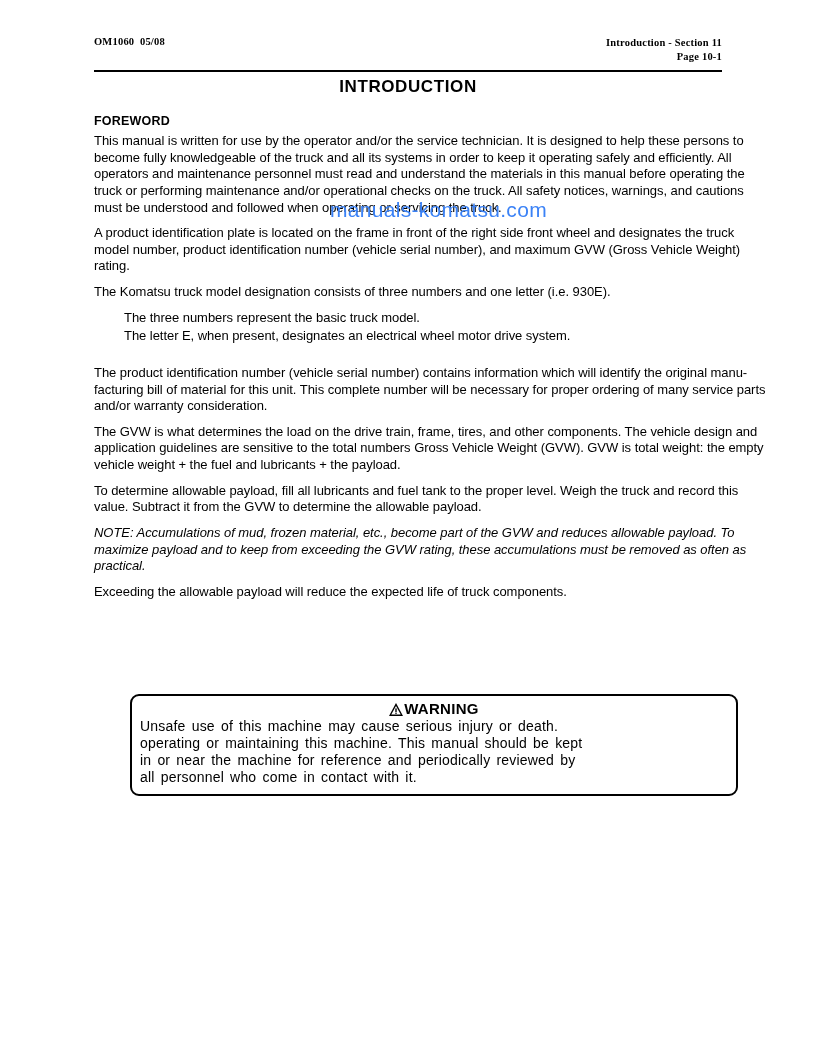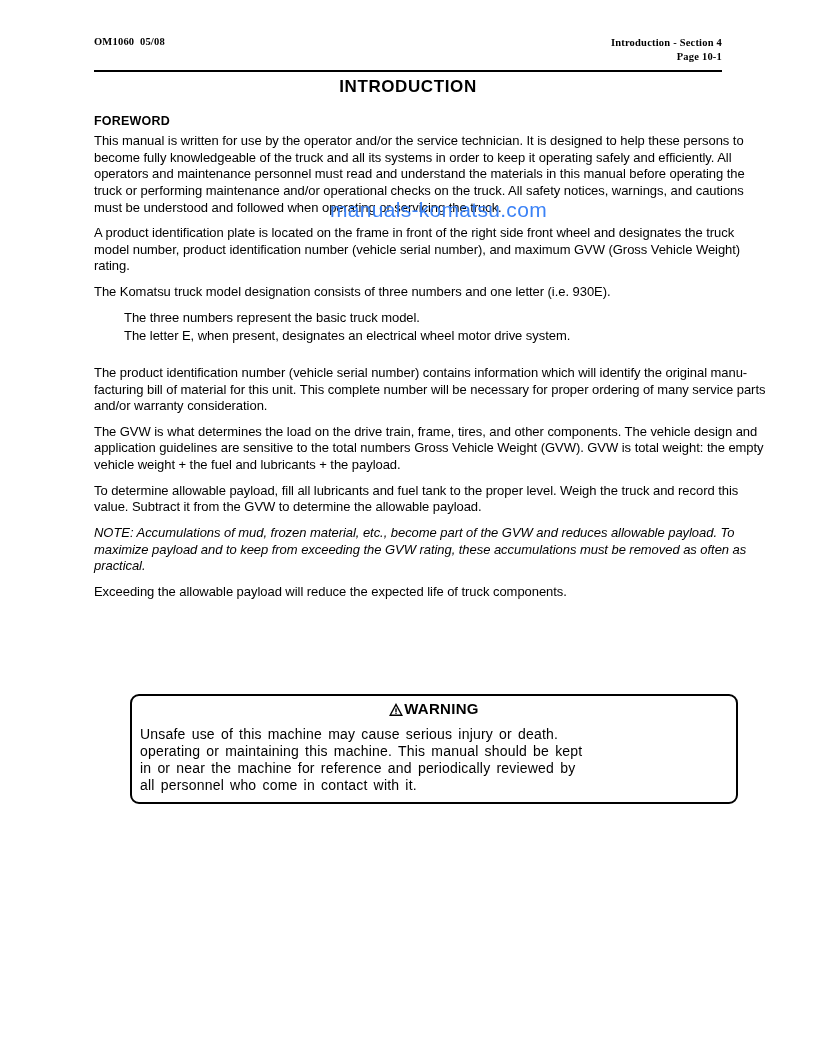--- a/index.html
+++ b/index.html
@@ -113,21 +113,21 @@
     border-radius: 9px;
     background: #ffffff;
     padding: 4px 8px 8px 8px;
     box-sizing: border-box;
   }
   .warning-title {
     text-align: center;
     font-size: 15px;
     font-weight: bold;
     letter-spacing: 0.3px;
-    margin-bottom: 9px;
+    margin-bottom: 1px;
     white-space: nowrap;
   }
   .warning-title .tri {
     display: inline-block;
     position: relative;
     width: 14px;
     height: 13px;
     vertical-align: -2px;
     margin-right: 1px;
   }
@@ -148,21 +148,21 @@
   }
 </style>
 </head>
 <body>
 
 <div class="page">
 
   <div class="header">
     <div class="header-left">OM1060  05/08</div>
     <div class="header-right">
-      <div>Introduction - Section 4</div>
+      <div>Introduction - Section 11</div>
       <div>Page 10-1</div>
     </div>
   </div>
   <div class="header-rule"></div>
 
   <div class="doc-title">INTRODUCTION</div>
 
   <div class="body-area">
     <div class="section-heading">FOREWORD</div>
 

